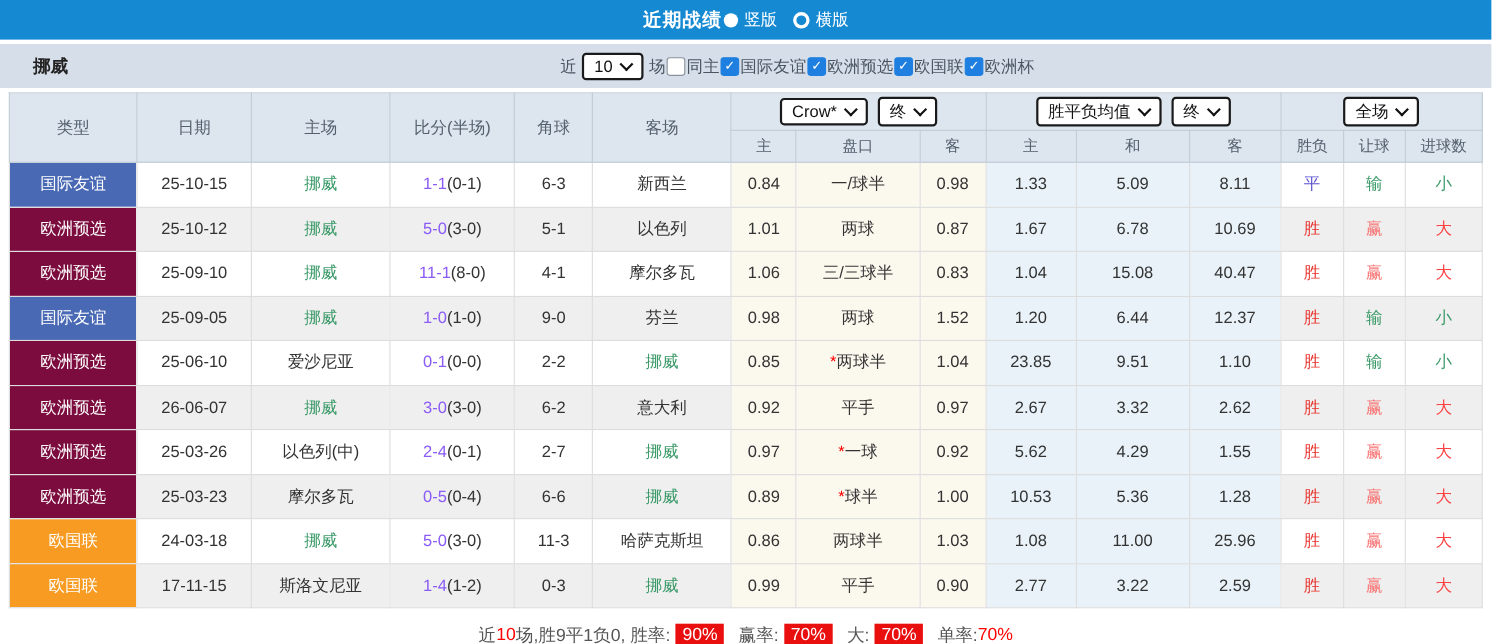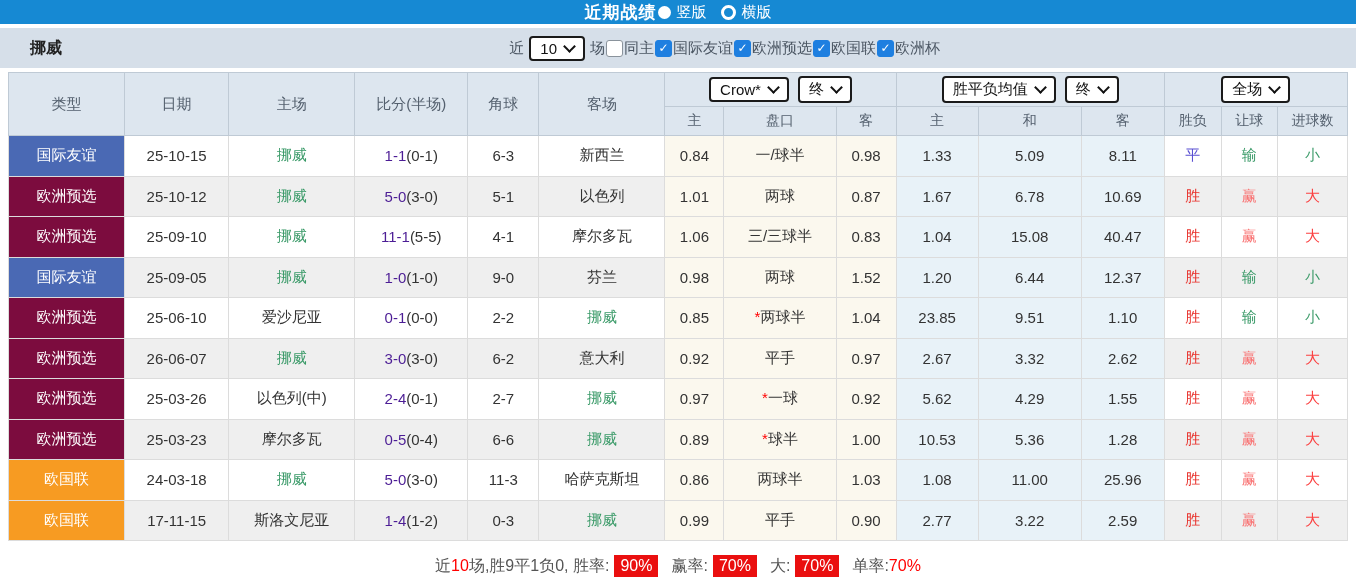--- a/index.html
+++ b/index.html
@@ -1,17 +1,17 @@
 <!DOCTYPE html>
 <html><head>
 <meta charset="utf-8">
 <style>
   html,body{margin:0;padding:0;width:1356px;background:#fff;font-family:"Liberation Sans","DejaVu Sans",sans-serif;}
   
-  .topbar{height:24px;background:#1689d3;display:flex;align-items:center;justify-content:center;color:#fff;font-family:Liberation Serif, serif;}
+  .topbar{height:36px;background:#1689d3;display:flex;align-items:center;justify-content:center;color:#fff;font-family:Liberation Serif, serif;}
   .topbar .title{font-weight:bold;font-size:17px;letter-spacing:1px;}
   .radio{display:inline-block;border-radius:50%;vertical-align:middle;}
   .radio.filled{width:13px;height:13px;background:#fff;margin:0 6px 0 1px;}
   .radio.ring{width:9px;height:9px;border:3px solid #fff;background:transparent;margin:0 6px 0 14px;}
   .topbar .radio-label{font-size:15px;}
   
   .filterbar{margin-top:4px;height:40px;background:#d6dfe9;display:flex;align-items:center;font-size:15px;color:#4a5562;}
   .team-name{font-weight:bold;font-size:16px;color:#222;margin-left:30px;}
   .filter-controls{display:flex;align-items:center;margin-left:auto;margin-right:416px;white-space:nowrap;}
   .gap-s{margin:0 5px;}
@@ -27,21 +27,21 @@
   .main-th{font-size:15px;}
   .sel-wrap{display:flex;justify-content:center;align-items:center;gap:9px;}
   tbody td{border:1px solid #dcdcdc;text-align:center;font-size:15px;color:#333;overflow:hidden;white-space:nowrap;}
   tbody tr{height:40.5px;}
   tr.odd td{background:#fff;}
   tr.even td{background:#efefef;}
   tbody td.col-crow{background:#fbf8ee;}
   tbody td.col-avg{background:#e8f2f8;}
   td.type-cell{color:#fff;font-size:15px;}
   .self{color:#3a9a68;}
-  .score-main{color:#4c1d95;}
+  .score-main{color:#8b5cf6;}
   .star{color:#f00;}
   .c-red{color:#e8302a;}
   .c-violet{color:#5a50d2;}
   .c-salmon{color:#f97272;}
   .c-green{color:#3a9a68;}
   .c-bigred{color:#fb4141;}
   
   .summary{height:42px;display:flex;align-items:center;justify-content:center;font-size:16px;color:#555;}
   .summary .num-red{color:#f00;}
   .summary .badge{background:#ea0f0f;color:#fff;padding:2px 6px;margin:0 5px;}
@@ -183,21 +183,21 @@
         <td class="col-avg">6.78</td>
         <td class="col-avg">10.69</td>
         <td class="c-red">胜</td>
         <td class="c-salmon">赢</td>
         <td class="c-bigred">大</td>
       </tr>
       <tr class="odd">
         <td class="type-cell" style="background: rgb(124, 12, 62);">欧洲预选</td>
         <td>25-09-10</td>
         <td class="self">挪威</td>
-        <td><span class="score-main">11-1</span><span>(5-5)</span></td>
+        <td><span class="score-main">11-1</span><span>(8-0)</span></td>
         <td>4-1</td>
         <td>摩尔多瓦</td>
         <td class="col-crow">1.06</td>
         <td class="col-crow">三/三球半</td>
         <td class="col-crow">0.83</td>
         <td class="col-avg">1.04</td>
         <td class="col-avg">15.08</td>
         <td class="col-avg">40.47</td>
         <td class="c-red">胜</td>
         <td class="c-salmon">赢</td>

